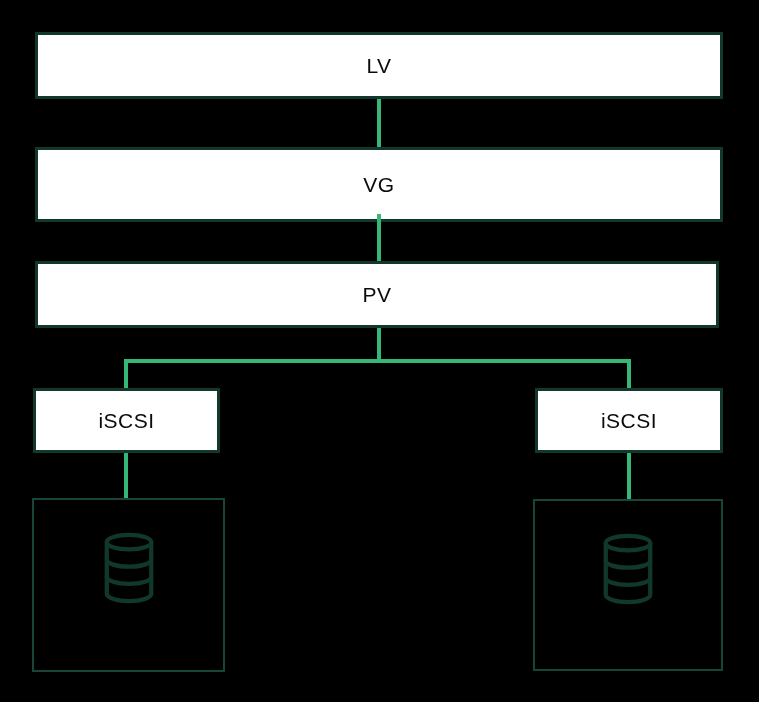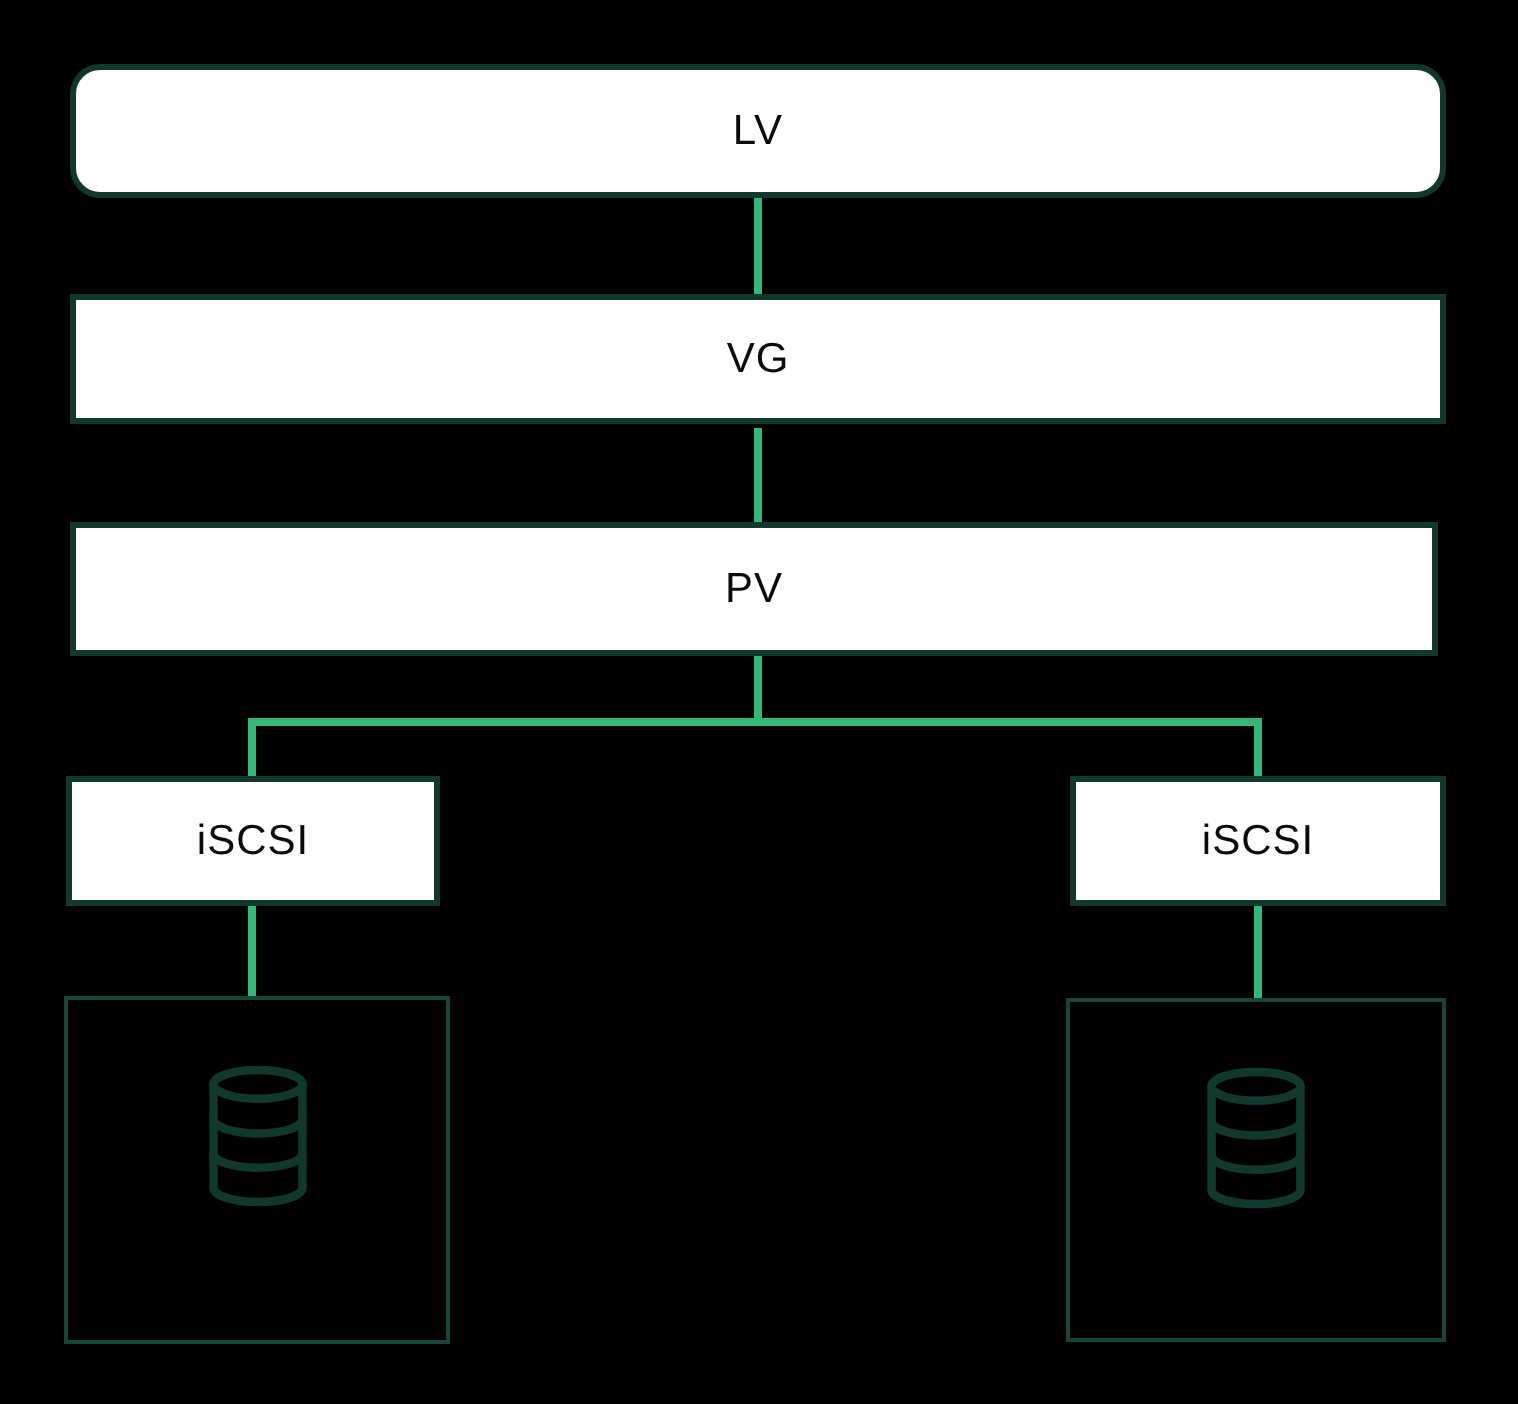--- a/index.html
+++ b/index.html
@@ -23,22 +23,22 @@
     border: 3px solid var(--node-border, #12372c);
     display: flex;
     align-items: center;
     justify-content: center;
   }
   .node .label {
     font-size: 21px;
     letter-spacing: 0.5px;
     color: var(--label-text, #0b0b0b);
   }
-  #node-lv        { left: 35px;  top: 32px;  width: 688px; height: 67px; border-radius: 15px; }
-  #node-vg        { left: 35px;  top: 147px; width: 688px; height: 65px; }
+  #node-lv        { left: 35px;  top: 32px;  width: 688px; height: 67px; }
+  #node-vg        { left: 35px;  top: 147px; width: 688px; height: 75px; }
   #node-pv        { left: 35px;  top: 261px; width: 684px; height: 67px; }
   #node-iscsi-l   { left: 33px;  top: 388px; width: 187px; height: 65px; }
   #node-iscsi-r   { left: 535px; top: 388px; width: 188px; height: 65px; }
 
   
   .storage {
     position: absolute;
     box-sizing: border-box;
     background: transparent;
     border: 2px solid var(--storage-border, #164539);

